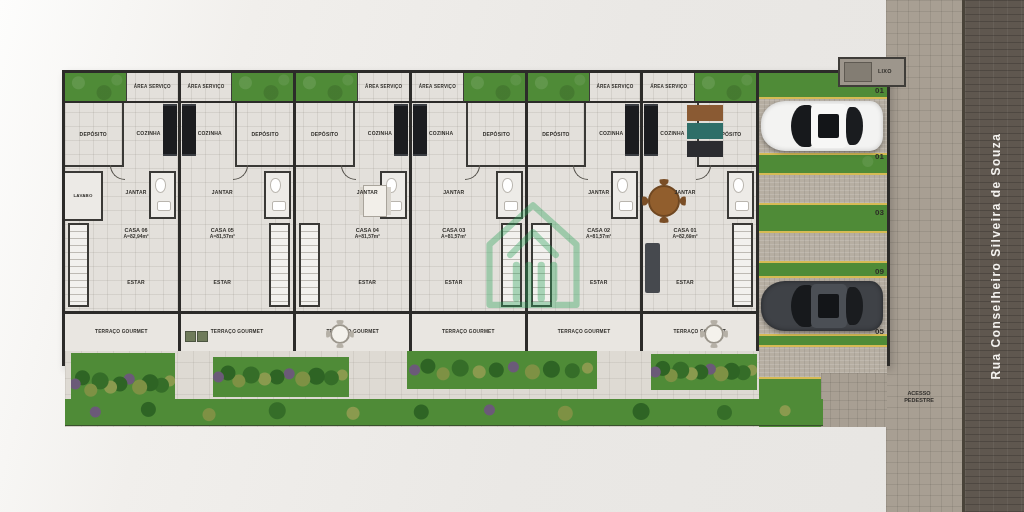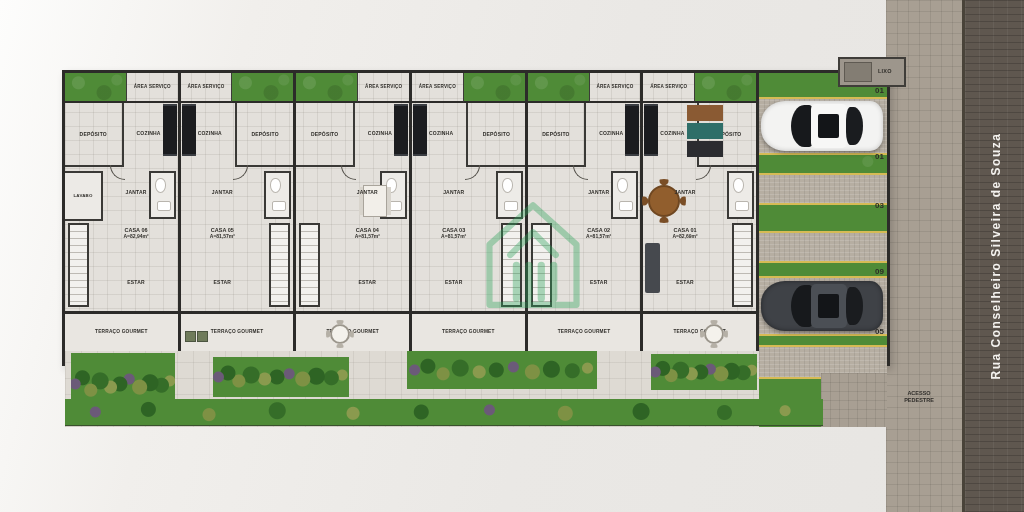--- a/index.html
+++ b/index.html
@@ -110,21 +110,21 @@
   .planter.p2{left:16px;} .planter.p1{left:4px;}
   
   .parking{position:absolute;left:694px;top:0;width:128px;height:354px;overflow:hidden;}
   .pstrip{position:absolute;left:0;width:100%;background:#b6aea2;box-sizing:border-box;
     border-top:2px solid #d6bb55;border-bottom:2px solid #d6bb55;
     background-image:repeating-linear-gradient(90deg,rgba(0,0,0,.07) 0 1px,transparent 1px 5px),
                      repeating-linear-gradient(0deg,rgba(255,255,255,.14) 0 1px,transparent 1px 4px);}
   .s1{top:24px;height:58px;} .s2{top:100px;height:32px;} .s3{top:158px;height:32px;}
   .s4{top:203px;height:60px;} .s5{top:272px;height:34px;}
   .pnum{position:absolute;right:3px;font-size:8px;font-weight:bold;color:#2d2b27;}
-  .n1{top:13px;} .n2{top:79px;} .n3{top:128px;} .n4{top:194px;} .n5{top:254px;}
+  .n1{top:13px;} .n2{top:79px;} .n3{top:135px;} .n4{top:194px;} .n5{top:254px;}
   .car{position:absolute;left:2px;width:122px;height:50px;filter:drop-shadow(0 2px 2px rgba(0,0,0,.35));}
   .car-white{top:28px;} .car-dark{top:208px;}
   .car .body{position:absolute;inset:0;border-radius:24px 13px 13px 24px / 22px 15px 15px 22px;}
   .car-white .body{background:#f3f3f2;box-shadow:inset 0 0 5px rgba(0,0,0,.2);}
   .car-dark .body{background:#3f4247;box-shadow:inset 0 0 5px rgba(0,0,0,.45);}
   .car .ws{position:absolute;left:30px;top:4px;width:24px;height:42px;background:#17191c;
     border-radius:55% 25% 25% 55% / 50% 35% 35% 50%;}
   .car .roof{position:absolute;left:50px;top:3px;width:36px;height:44px;border-radius:5px;}
   .car-white .roof{background:#f7f7f6;} .car-dark .roof{background:#4b4f55;}
   .car .sun{position:absolute;left:57px;top:13px;width:21px;height:24px;background:#131518;border-radius:2px;}

